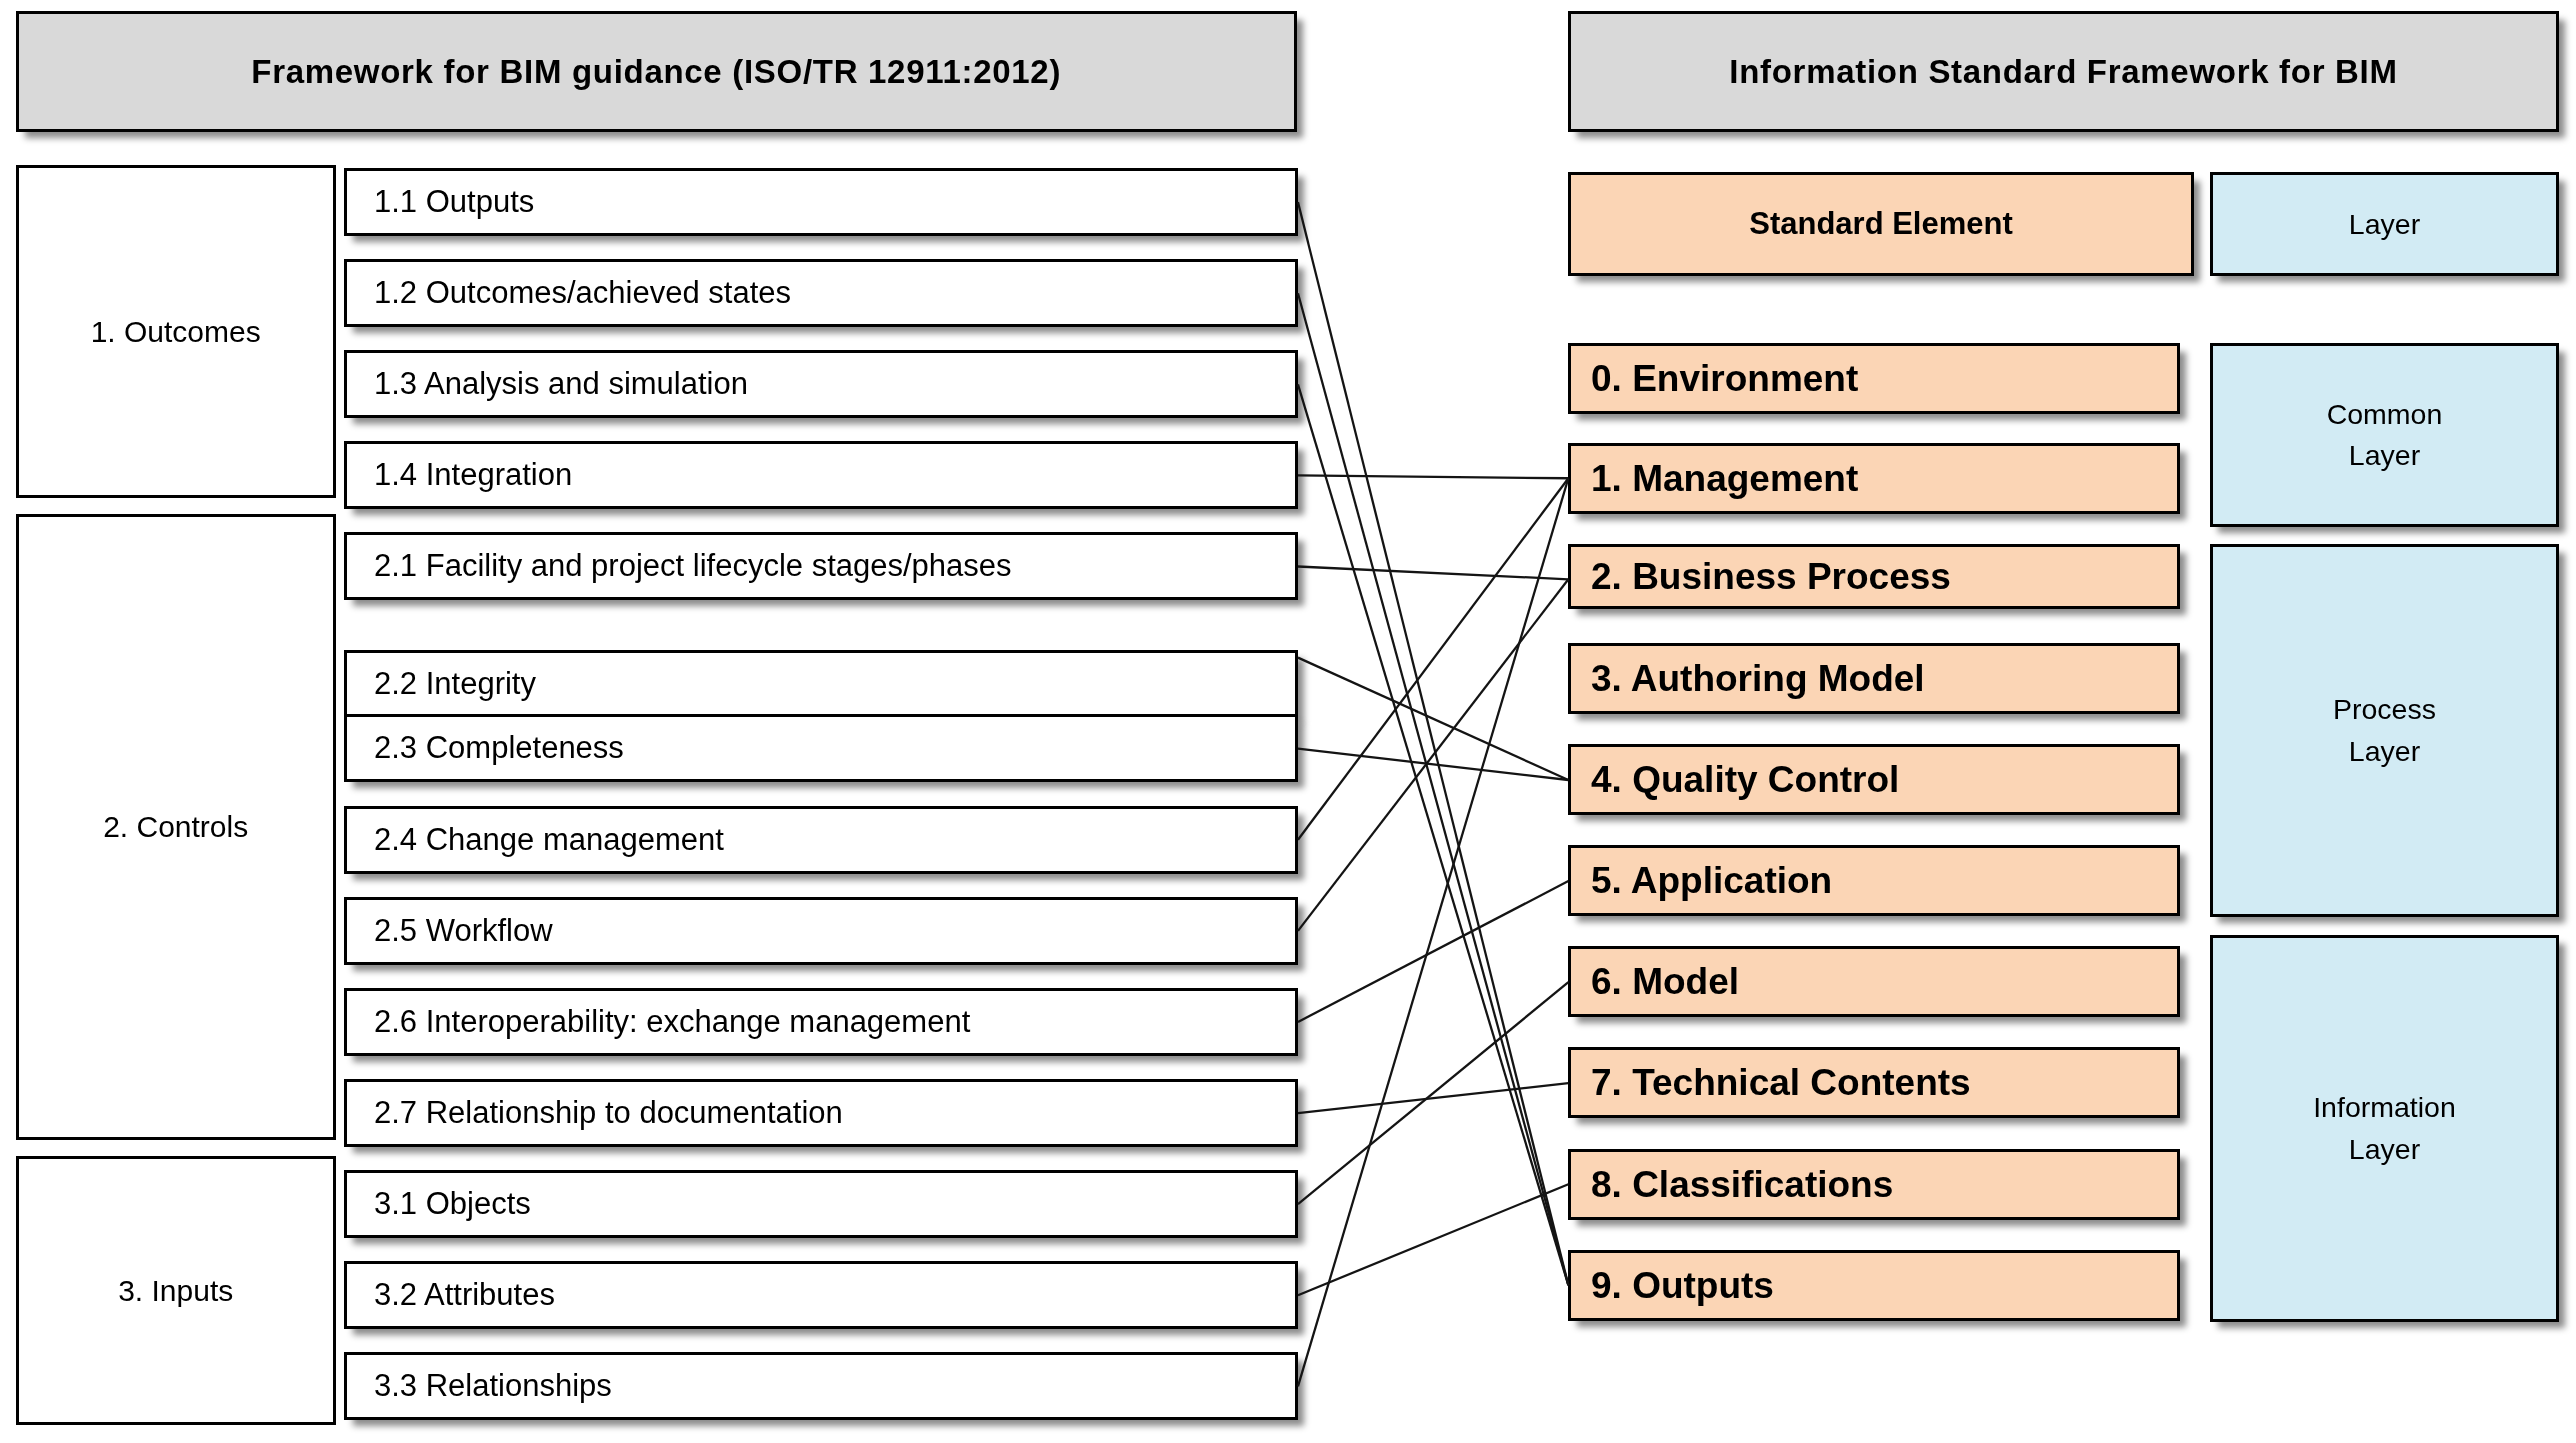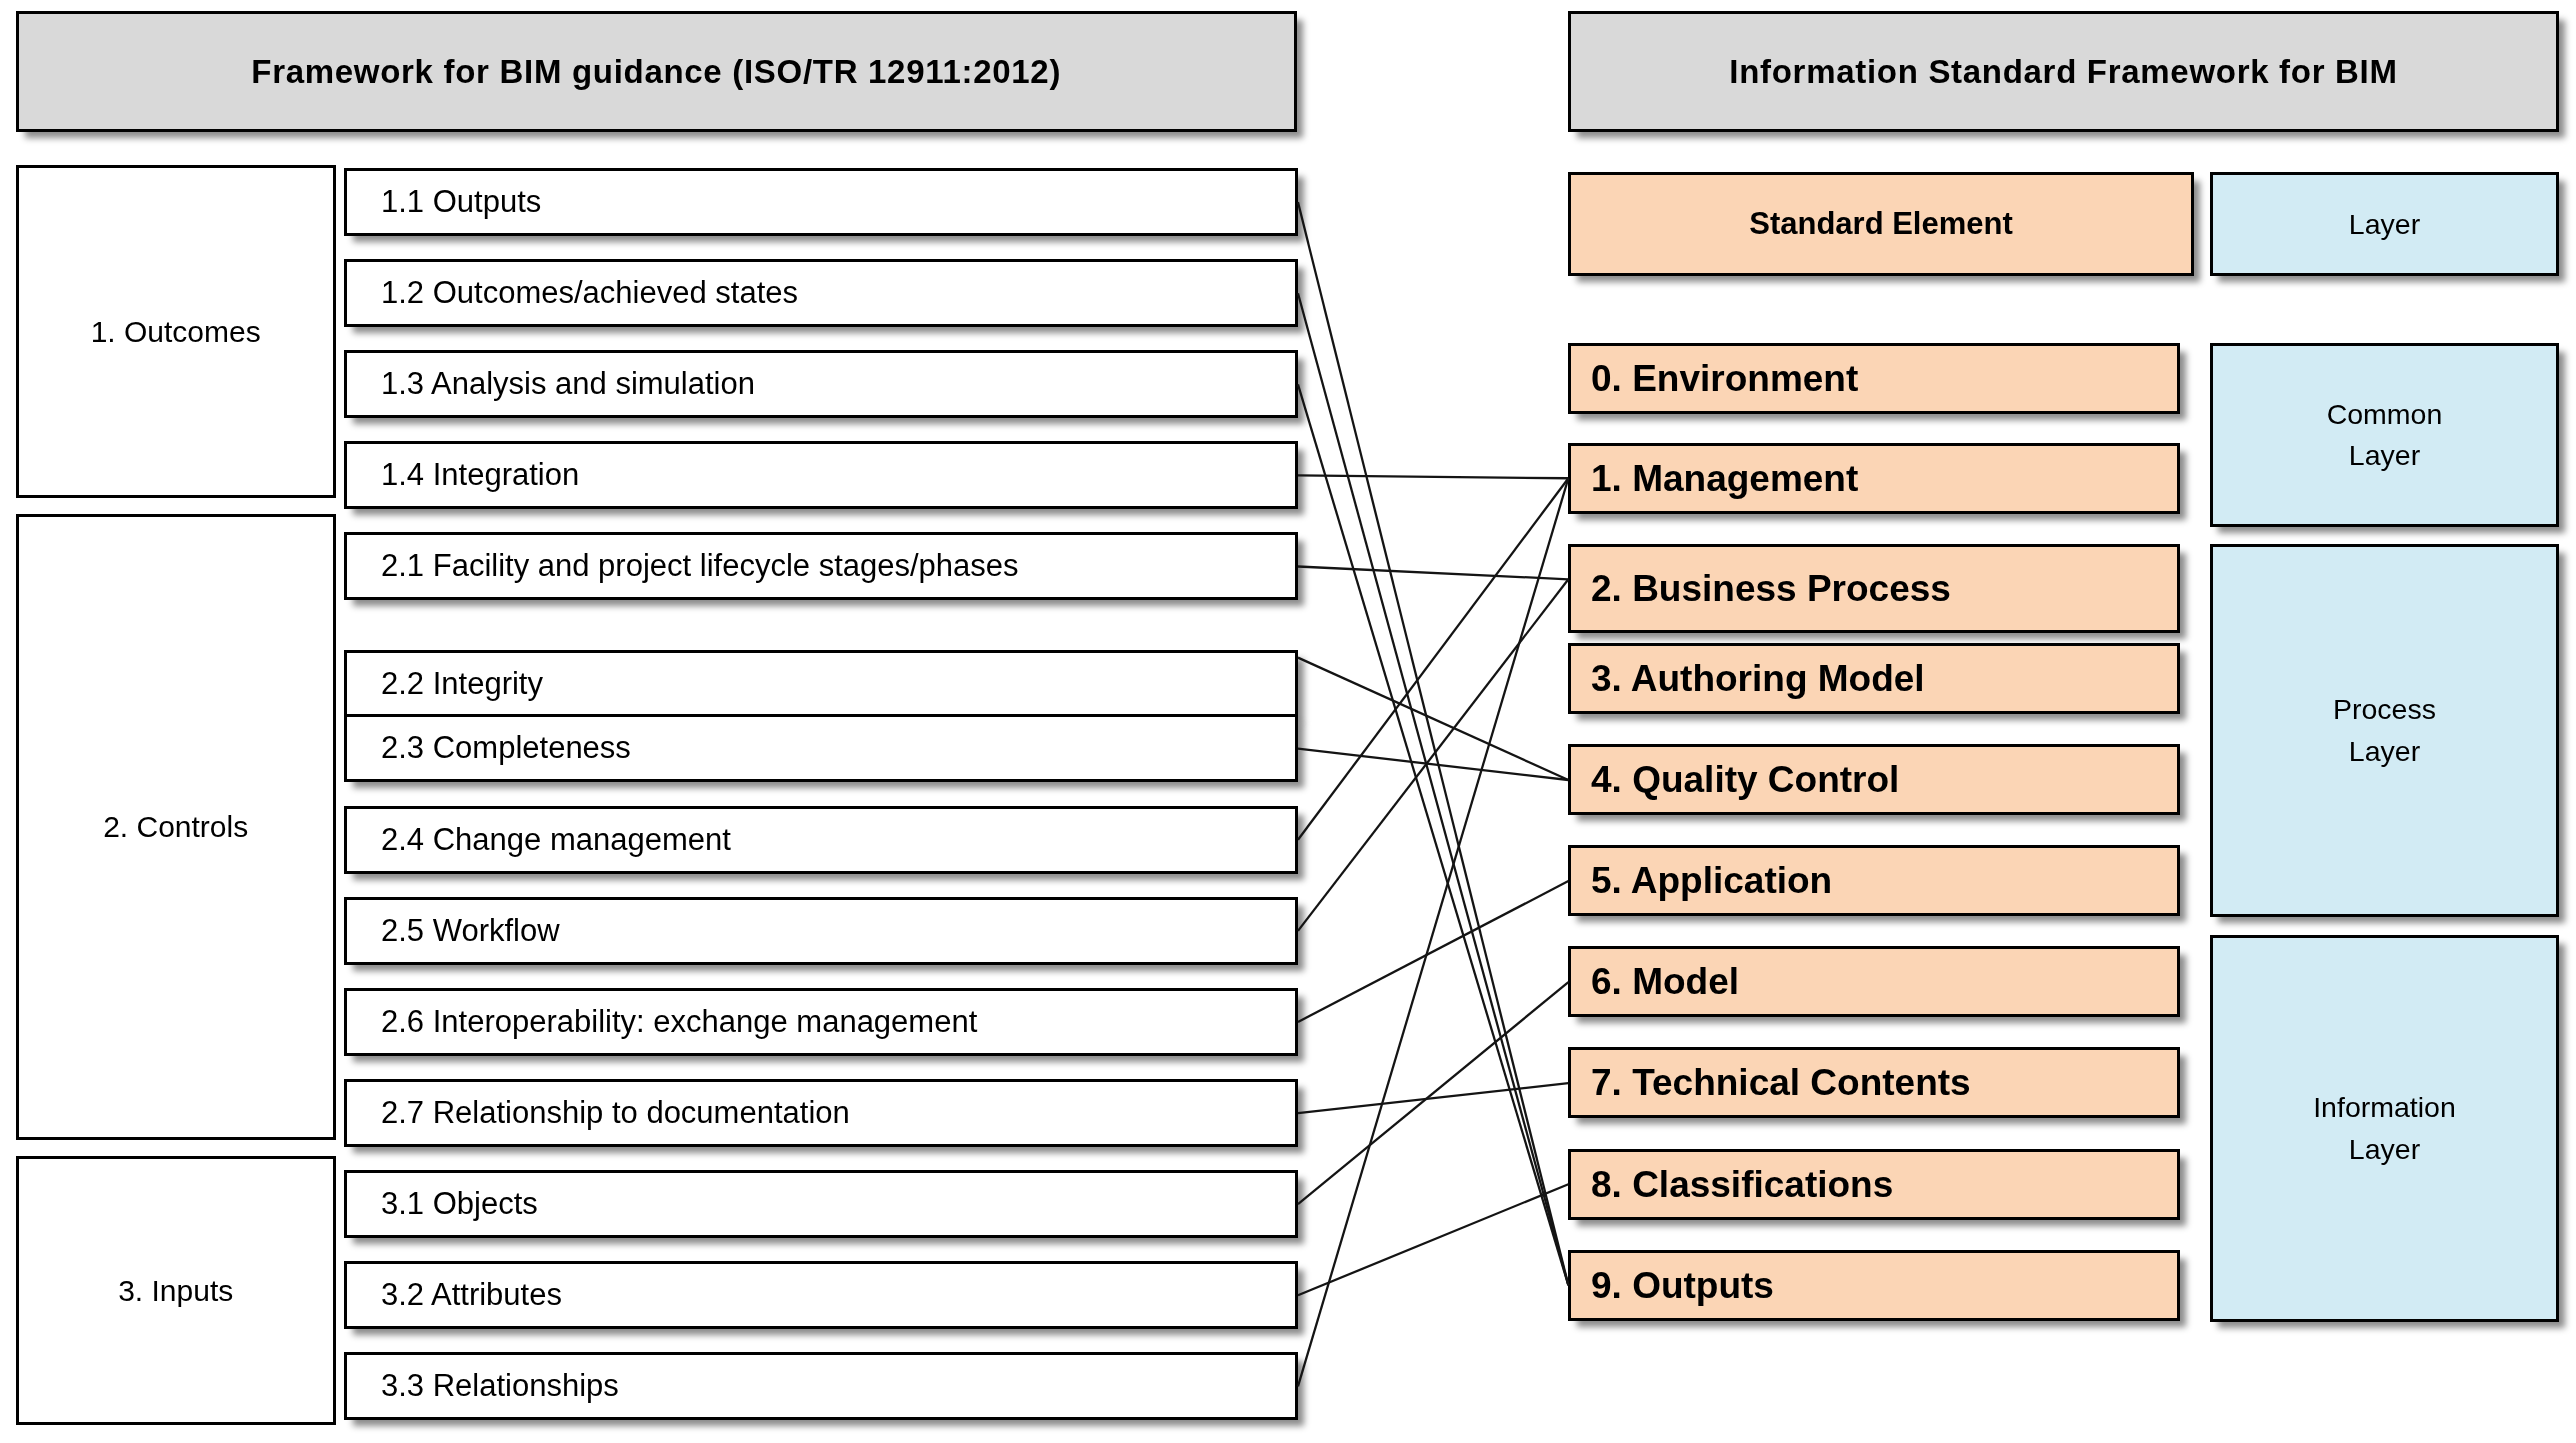--- a/index.html
+++ b/index.html
@@ -25,21 +25,21 @@
     font-size:33px;font-weight:bold;color:#000;letter-spacing:0.7px;
   }
 
   .grp{
     font-size:30px;font-weight:normal;color:#000;
     justify-content:center;text-align:center;
   }
 
   .item{
     font-size:31px;font-weight:normal;color:#000;
-    padding-left:34px;
+    padding-left:27px;
   }
 
   .legend-el{background:#fbd5b5;justify-content:center;font-size:31px;font-weight:bold;}
   .legend-ly{background:#d2ebf4;justify-content:center;font-size:28.5px;font-weight:normal;}
 
   .elem{
     background:#fbd5b5;
     font-size:37px;font-weight:bold;color:#000;
     padding-left:20px;
   }
@@ -83,21 +83,21 @@
   <div class="box item shadow" style="left:344px;top:1261px;width:954px;height:68px;">3.2 Attributes</div>
   <div class="box item shadow" style="left:344px;top:1352px;width:954px;height:68px;">3.3 Relationships</div>
 
   <div class="box hdr shadow" style="left:1568px;top:11.4px;width:991px;height:121px;">Information Standard Framework for BIM</div>
 
   <div class="box legend-el shadow" style="left:1568px;top:172px;width:626px;height:104px;">Standard Element</div>
   <div class="box legend-ly shadow" style="left:2210px;top:172px;width:349px;height:104px;">Layer</div>
 
   <div class="box elem shadow" style="left:1568px;top:343px;width:612px;height:71px;">0. Environment</div>
   <div class="box elem shadow" style="left:1568px;top:443px;width:612px;height:71px;">1. Management</div>
-  <div class="box elem shadow" style="left:1568px;top:544px;width:612px;height:89px;">2. Business Process</div>
+  <div class="box elem shadow" style="left:1568px;top:544px;width:612px;height:65px;">2. Business Process</div>
   <div class="box elem shadow" style="left:1568px;top:643px;width:612px;height:71px;text-align:center;">3. Authoring Model</div>
   <div class="box elem shadow" style="left:1568px;top:744px;width:612px;height:71px;">4. Quality Control</div>
   <div class="box elem shadow" style="left:1568px;top:845px;width:612px;height:71px;">5. Application</div>
   <div class="box elem shadow" style="left:1568px;top:946px;width:612px;height:71px;">6. Model</div>
   <div class="box elem shadow" style="left:1568px;top:1047px;width:612px;height:71px;">7. Technical Contents</div>
   <div class="box elem shadow" style="left:1568px;top:1149px;width:612px;height:71px;">8. Classifications</div>
   <div class="box elem shadow" style="left:1568px;top:1250px;width:612px;height:71px;">9. Outputs</div>
 
   <div class="box layer shadow" style="left:2210px;top:343px;width:349px;height:184px;flex-direction:column;">
     <span>Common</span>

